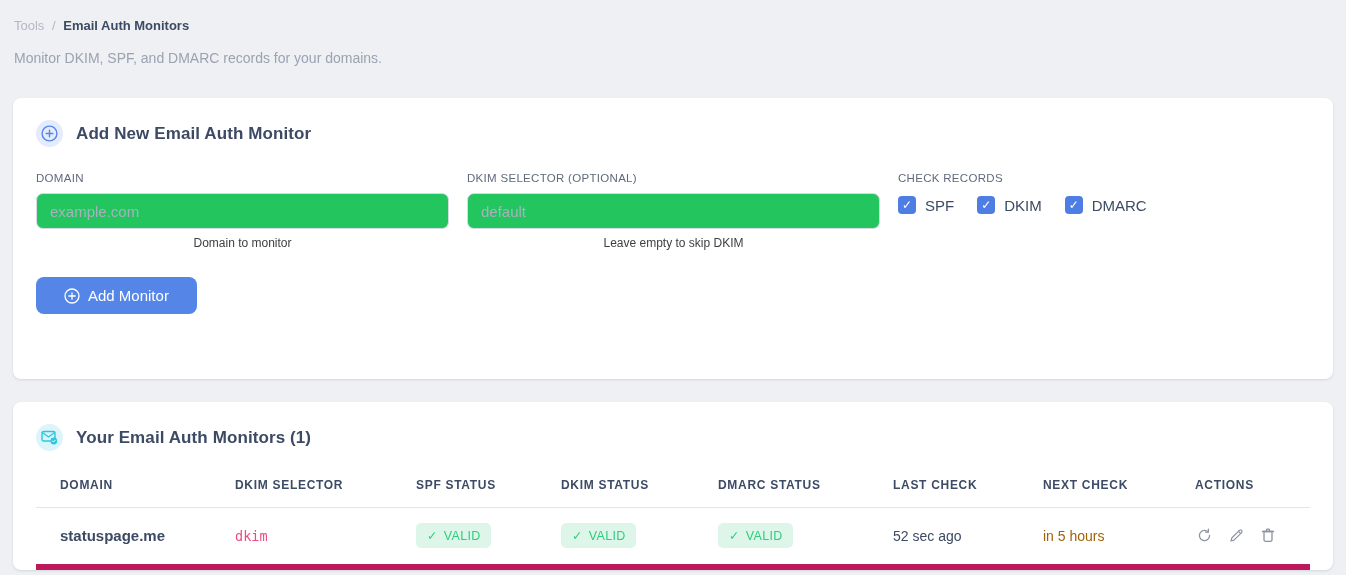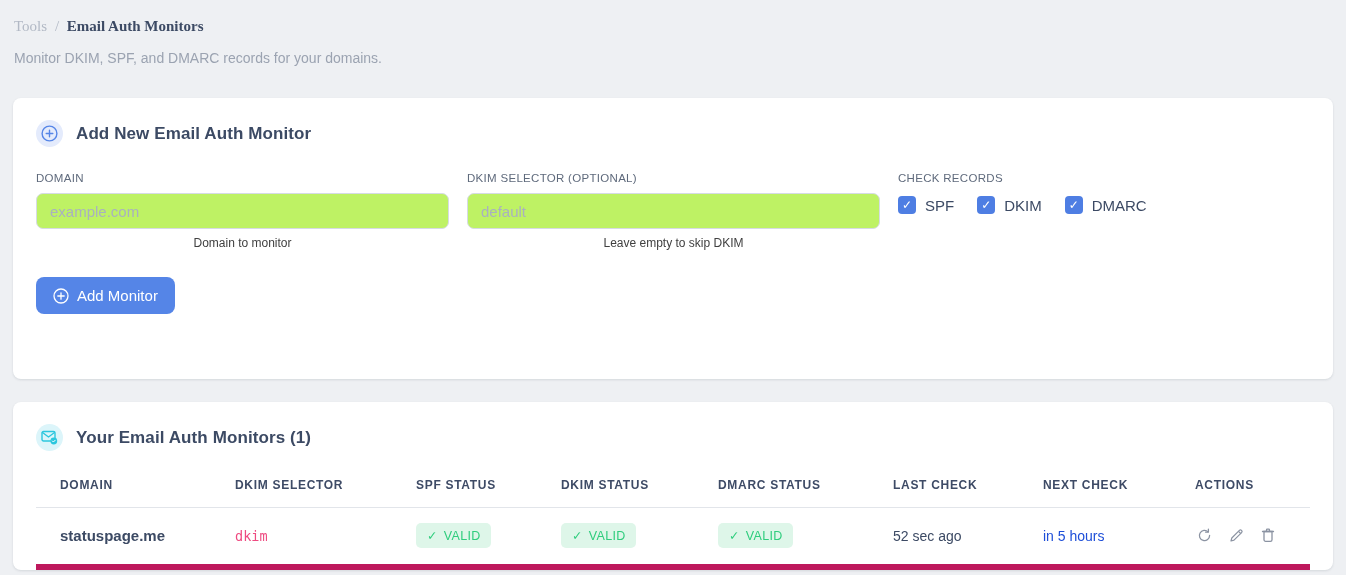--- a/index.html
+++ b/index.html
@@ -7,21 +7,21 @@
   body {
     background: #eef0f3;
     font-family: "Liberation Sans", sans-serif;
     color: #3c4a64;
     overflow: hidden;
   }
   .page { padding: 12px 13px 0 13px; }
 
   
   .page-header { padding: 2px 0 0 1px; }
-  .breadcrumb { font-size: 15px; line-height: 24px; font-family: Liberation Serif, serif; }
+  .breadcrumb { font-size: 13px; line-height: 24px; }
   .breadcrumb .crumb-section { color: #b2b9c5; }
   .breadcrumb .crumb-sep { color: #b2b9c5; margin: 0 4px; }
   .breadcrumb .crumb-title { color: #3c4a64; font-weight: 700; }
   .page-subtitle { margin-top: 12px; font-size: 14px; color: #9ba3b1; }
 
   
   .card {
     background: #ffffff;
     border-radius: 8px;
     box-shadow: 0 1px 3px rgba(40,50,70,0.08), 0 1px 2px rgba(40,50,70,0.05);
@@ -45,42 +45,42 @@
   .field { width: 413px; flex: 0 0 auto; }
   .field-label, .group-label {
     display: block; font-size: 11.5px; color: #5f6a7c;
     letter-spacing: 0.3px; margin-bottom: 9px; font-weight: 500;
   }
   .text-input {
     width: 100%; height: 36px;
     border: 1px solid #d6dbe4; border-radius: 7px;
     padding: 0 13px; font-size: 15px; color: #3c4a64;
     font-family: "Liberation Sans", sans-serif;
-    outline: none; background: #bef264;
+    outline: none; background: #22c55e;
   }
   .text-input::placeholder { color: #a9b1bf; }
   .field-helper { margin-top: 7px; font-size: 12px; color: #404040; text-align: center; }
 
   .check-group { flex: 1 1 auto; }
   .check-row { display: flex; gap: 23px; margin-top: 12px; }
   .check-item { display: flex; align-items: center; gap: 9px; cursor: pointer; }
   .checkbox {
     width: 18px; height: 18px; border-radius: 4px;
     background: #4e7ee3;
     display: flex; align-items: center; justify-content: center;
     color: #ffffff; font-size: 12px; line-height: 1;
   }
   .check-label { font-size: 15px; color: #3c4a64; }
 
   .submit-btn {
     margin-top: 27px;
     display: inline-flex; align-items: center; gap: 8px;
     background: #5585e7; color: #ffffff;
     border: none; border-radius: 8px;
-    height: 37px; padding: 0 17px;
+    height: 37px; padding: 0 28px;
     font-size: 15px; font-family: "Liberation Sans", sans-serif;
     cursor: pointer;
   }
 
   
   .monitors-table { width: 100%; border-collapse: collapse; margin-top: 14px; }
   .monitors-table th {
     text-align: left; font-size: 12px; font-weight: 700;
     color: #3e4b66; letter-spacing: 0.7px;
     padding: 13px 8px 15px 24px;
@@ -95,21 +95,21 @@
   }
   td.cell-domain { font-weight: 700; font-size: 15px; color: #3c4a64; }
   td.cell-selector { font-family: "DejaVu Sans Mono", monospace; color: #ee4b81; font-size: 13.5px; }
   .badge-valid {
     display: inline-flex; align-items: center; gap: 6px;
     background: #def6e9; color: #2fcd7d;
     border-radius: 5px; padding: 5px 11px;
     font-size: 12.5px; font-weight: 500; letter-spacing: 0.3px;
   }
   td.cell-last { color: #3c4a64; }
-  td.cell-next { color: #1d4ed8; }
+  td.cell-next { color: #a16207; }
   .actions-cell { display: flex; align-items: center; gap: 13px; }
   .action-btn {
     background: none; border: none; padding: 2px; cursor: pointer;
     display: inline-flex; align-items: center; justify-content: center;
     color: #8b93a2;
   }
   .action-btn svg { display: block; }
 </style>
 </head>
 <body>

